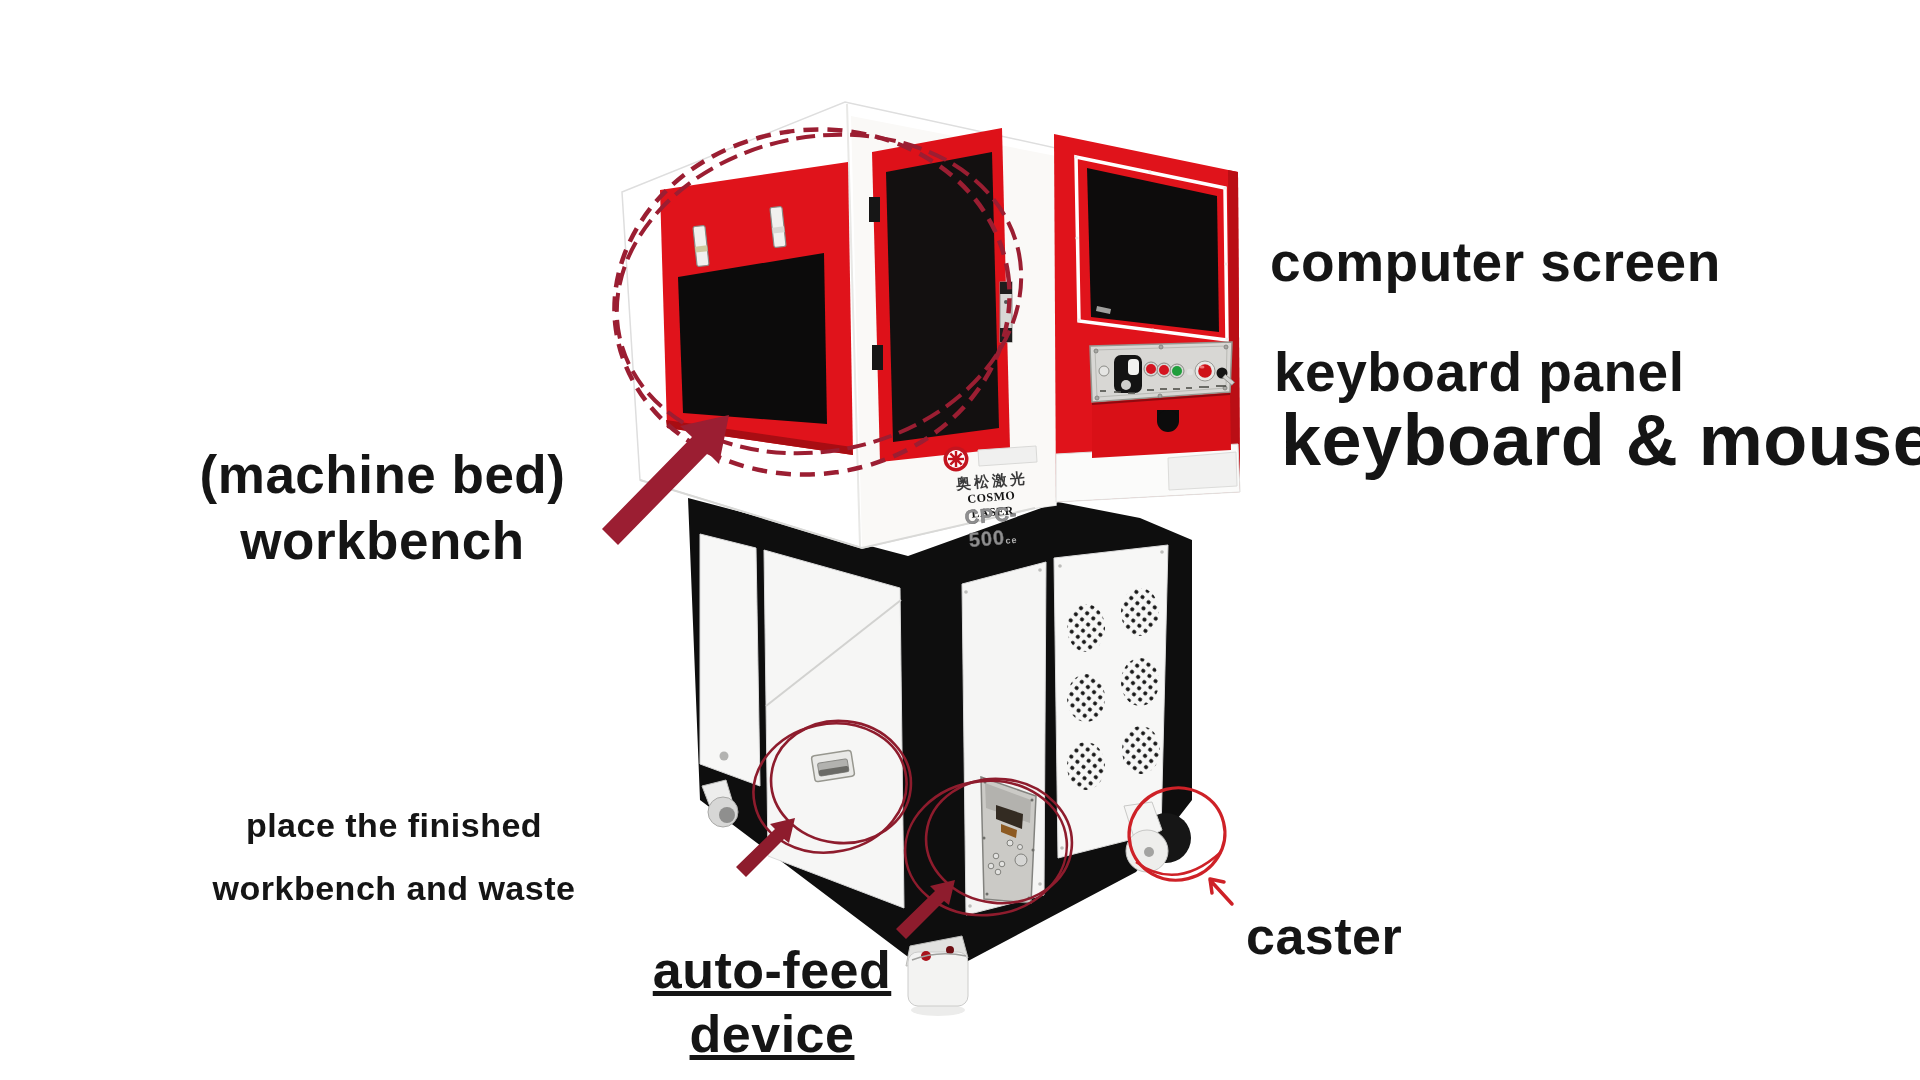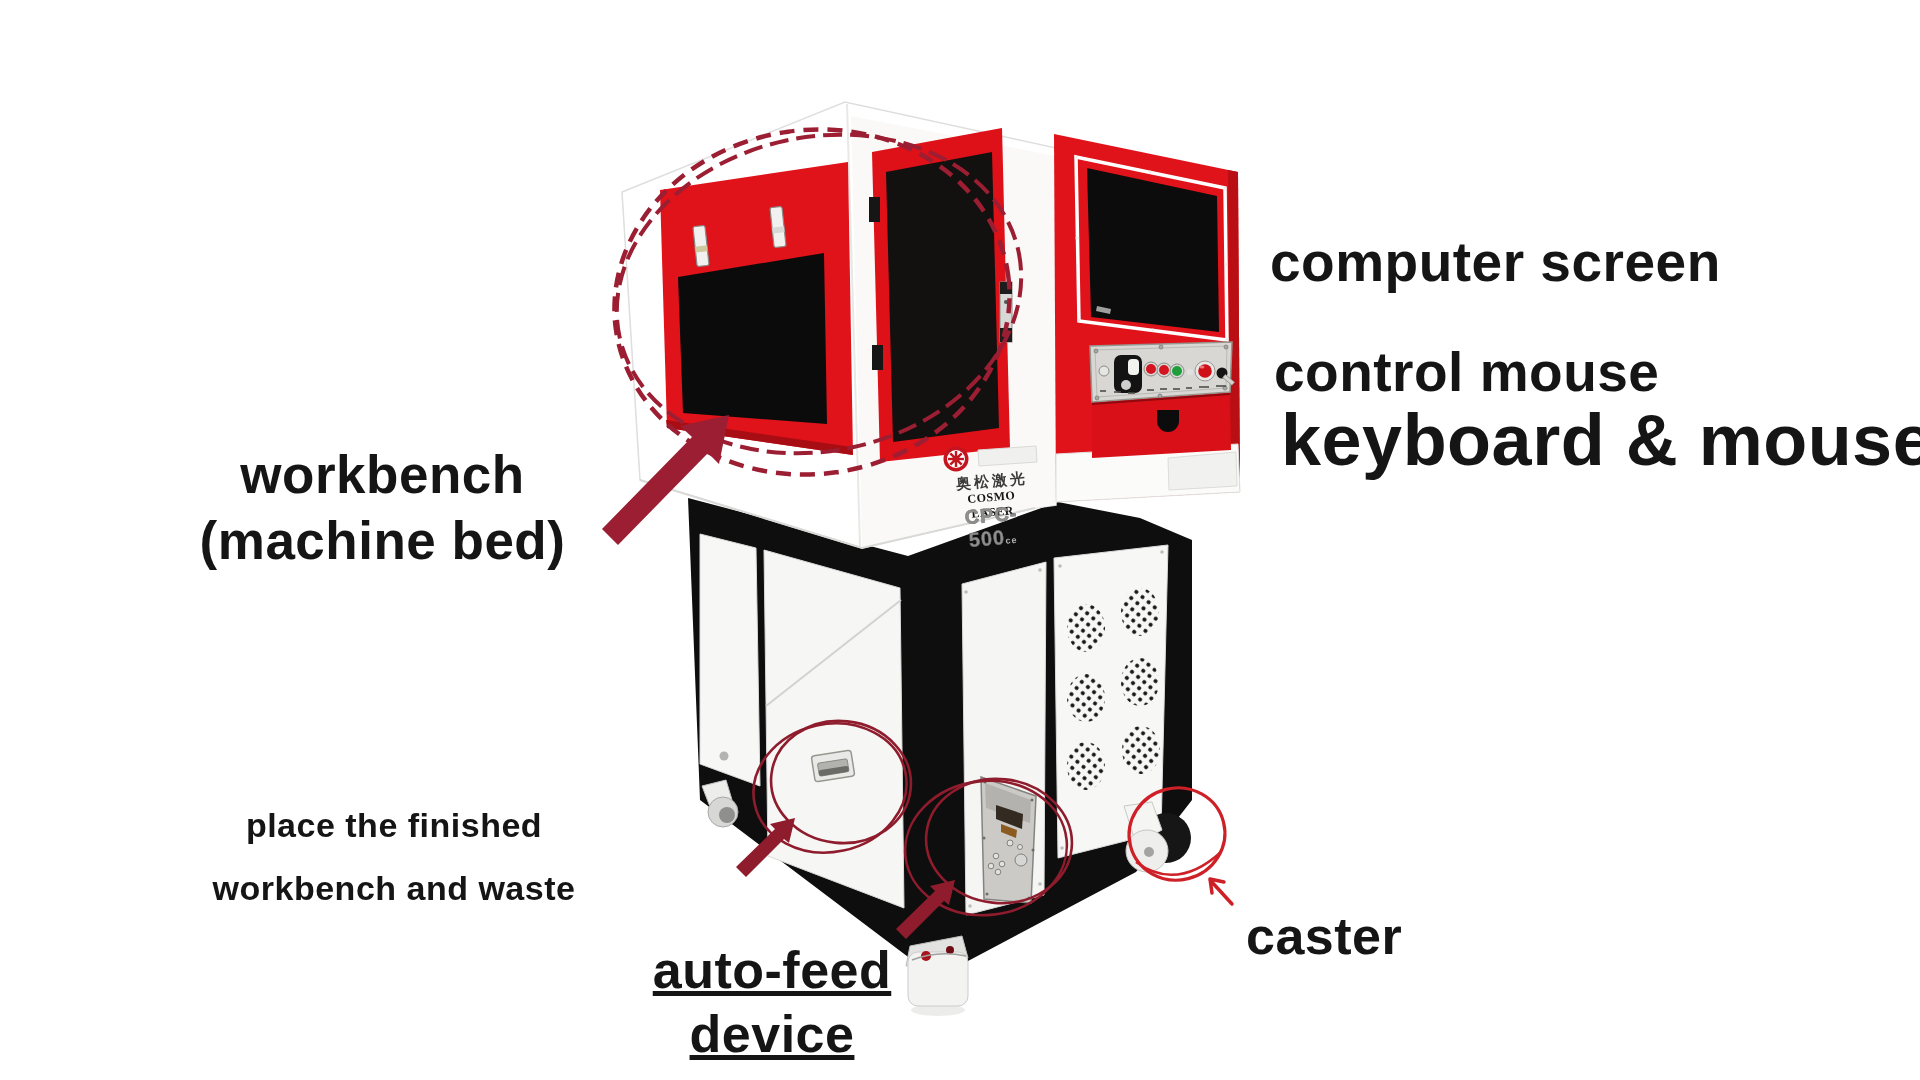--- a/index.html
+++ b/index.html
@@ -261,26 +261,26 @@
   <path d="M 1232,904 L 1210,880 M 1210,879 L 1224,882 M 1210,879 L 1212,893" stroke="#ce2127" stroke-width="3.5" fill="none" stroke-linecap="round"></path>
 </svg>
 
   <div class="brandtxt" style="left:949px;top:472px;width:86px;transform:rotate(-5deg);font-size:15px;letter-spacing:3px;color:#3a3a3a;">奥松激光</div>
   <div class="brandtxt" style="left:949px;top:490px;width:86px;transform:rotate(-5deg);font-size:12px;letter-spacing:.5px;color:#141414;font-family:'Liberation Serif','DejaVu Serif',serif;">COSMO LASER</div>
   <div class="brandtxt" style="left:951px;top:504px;width:82px;transform:rotate(-5deg);font-size:20px;letter-spacing:1px;color:#8f8f90;-webkit-text-stroke:.5px #6f6f70;">
     <span>CPC-500</span><span style="font-size:9px;color:#b3b3b3;-webkit-text-stroke:0;">ce</span>
   </div>
 
   <div class="lbl" style="left:1270px;top:230px;font-size:55px;">computer screen</div>
-  <div class="lbl" style="left:1274px;top:340px;font-size:55px;">control mouse</div>
+  <div class="lbl" style="left:1274px;top:340px;font-size:55px;">keyboard panel</div>
   <div class="lbl" style="left:1281px;top:399px;font-size:72px;">keyboard &amp; mouse</div>
 
   <div class="lbl center" style="left:160px;top:442px;width:445px;font-size:53px;line-height:66px;">
+    <div>(machine bed)</div>
     <div>workbench</div>
-    <div>(machine bed)</div>
   </div>
 
   <div class="lbl center" style="left:144px;top:794px;width:500px;font-size:34px;line-height:63px;">
     <div>place the finished</div>
     <div>workbench and waste</div>
   </div>
 
   <div class="lbl center" style="left:619px;top:938px;width:306px;font-size:52px;line-height:64px;text-decoration:underline;">
     <div>auto-feed</div>
     <div>device</div>

